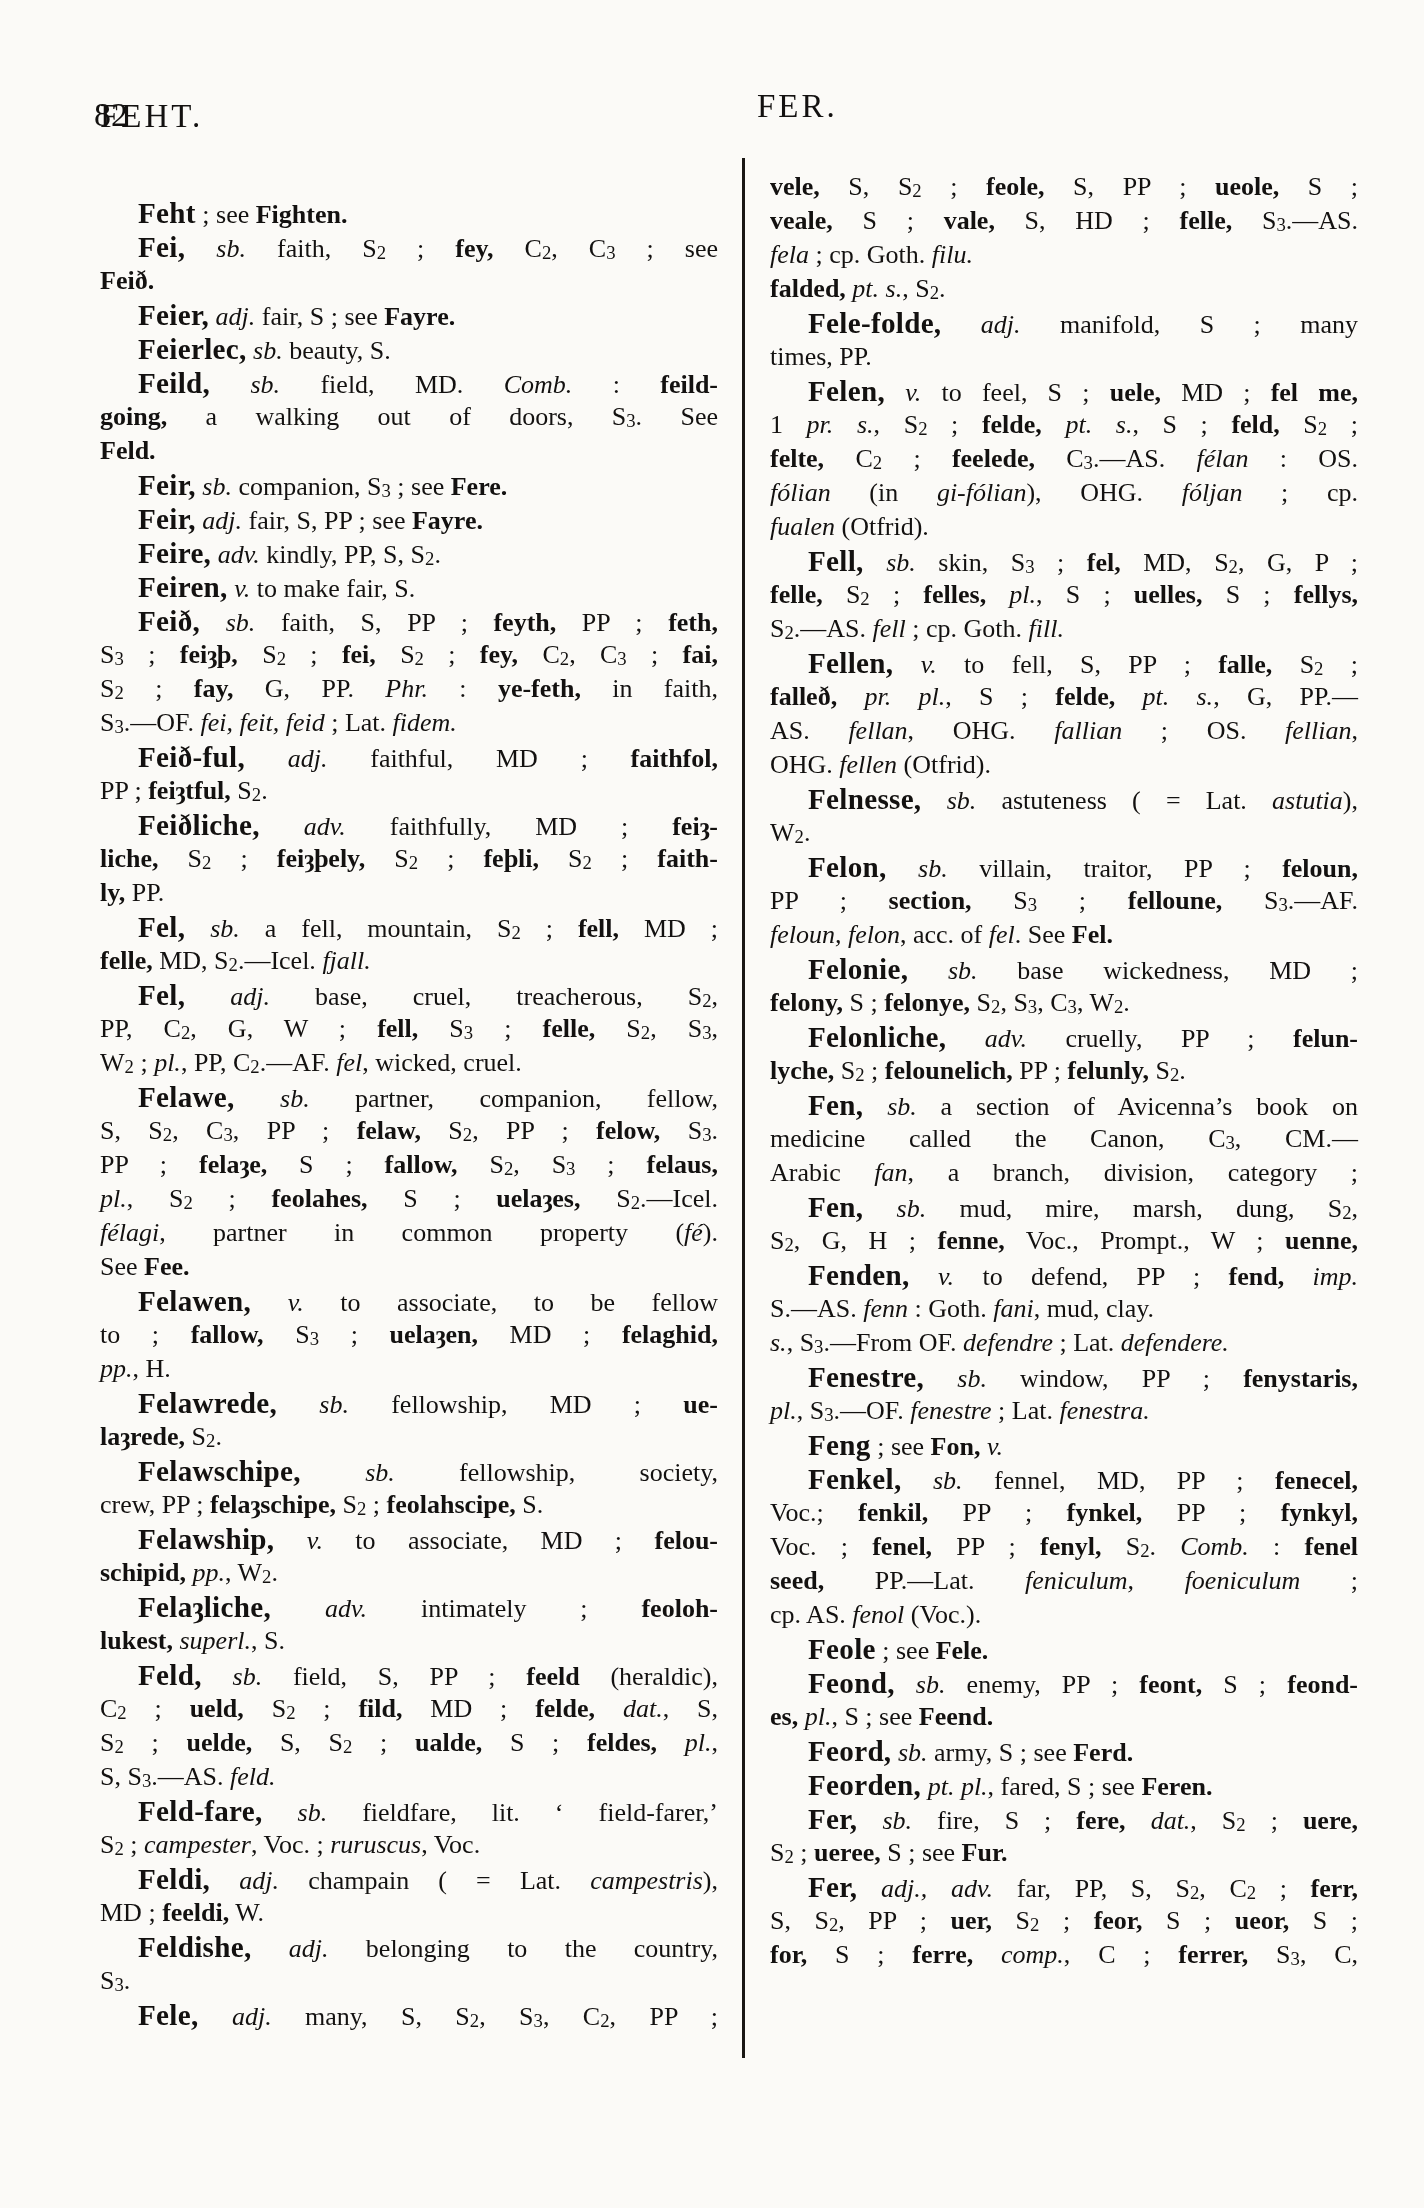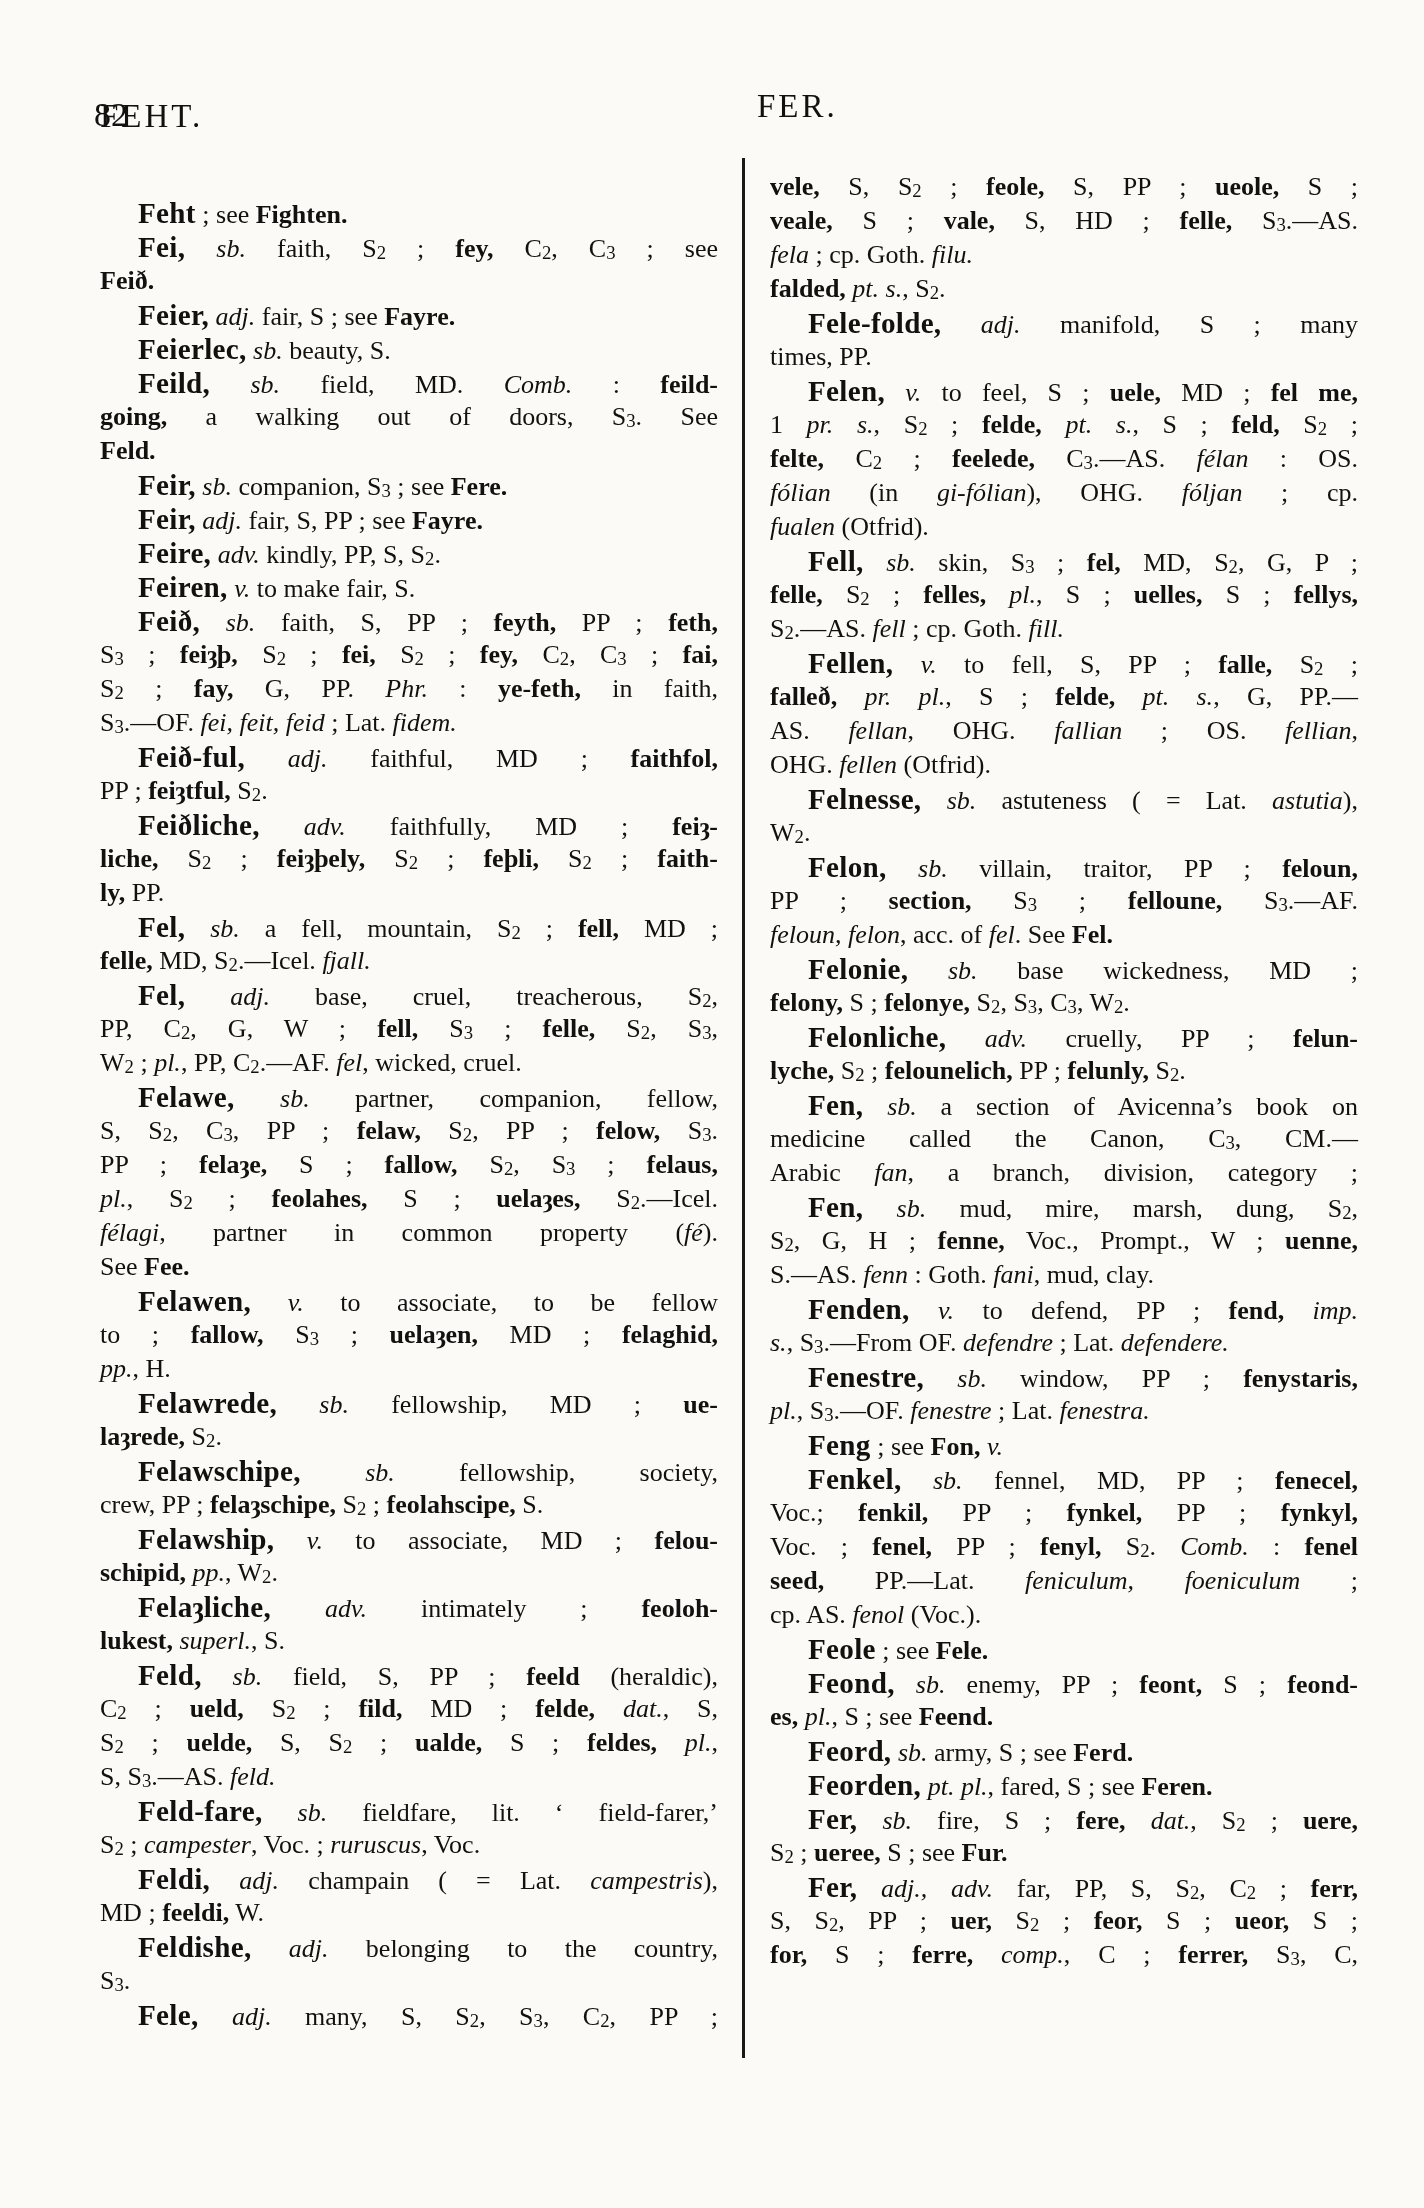--- a/index.html
+++ b/index.html
@@ -149,22 +149,22 @@
       <div class="line end"><i>feloun, felon</i>, acc. of <i>fel</i>.  See <b>Fel.</b></div>
       <div class="line indent"><b class="hw">Felonie,</b> <i>sb.</i> base wickedness, MD ;</div>
       <div class="line end"><b>felony,</b> S ; <b>felonye,</b> S<span class="sb">2</span>, S<span class="sb">3</span>, C<span class="sb">3</span>, W<span class="sb">2</span>.</div>
       <div class="line indent"><b class="hw">Felonliche,</b> <i>adv.</i> cruelly, PP ; <b>felun-</b></div>
       <div class="line end"><b>lyche,</b> S<span class="sb">2</span> ; <b>felounelich,</b> PP ; <b>felunly,</b> S<span class="sb">2</span>.</div>
       <div class="line indent"><b class="hw">Fen,</b> <i>sb.</i> a section of Avicenna’s book on</div>
       <div class="line">medicine called the Canon, C<span class="sb">3</span>, CM.—</div>
       <div class="line">Arabic <i>fan</i>, a branch, division, category ;</div>
       <div class="line indent"><b class="hw">Fen,</b> <i>sb.</i> mud, mire, marsh, dung, S<span class="sb">2</span>,</div>
       <div class="line">S<span class="sb">2</span>, G, H ; <b>fenne,</b> Voc., Prompt., W ; <b>uenne,</b></div>
+      <div class="line indent"><b class="hw">Fenden,</b> <i>v.</i> to defend, PP ; <b>fend,</b> <i>imp.</i></div>
       <div class="line end">S.—AS. <i>fenn</i> : Goth. <i>fani</i>, mud, clay.</div>
-      <div class="line indent"><b class="hw">Fenden,</b> <i>v.</i> to defend, PP ; <b>fend,</b> <i>imp.</i></div>
       <div class="line end"><i>s.</i>, S<span class="sb">3</span>.—From OF. <i>defendre</i> ; Lat. <i>defendere.</i></div>
       <div class="line indent"><b class="hw">Fenestre,</b> <i>sb.</i> window, PP ; <b>fenystaris,</b></div>
       <div class="line end"><i>pl.</i>, S<span class="sb">3</span>.—OF. <i>fenestre</i> ; Lat. <i>fenestra.</i></div>
       <div class="line indent end"><b class="hw">Feng</b> ; see <b>Fon,</b> <i>v.</i></div>
       <div class="line indent"><b class="hw">Fenkel,</b> <i>sb.</i> fennel, MD, PP ; <b>fenecel,</b></div>
       <div class="line">Voc.; <b>fenkil,</b> PP ; <b>fynkel,</b> PP ; <b>fynkyl,</b></div>
       <div class="line">Voc. ; <b>fenel,</b> PP ; <b>fenyl,</b> S<span class="sb">2</span>.  <i>Comb.</i> : <b>fenel</b></div>
       <div class="line"><b>seed,</b> PP.—Lat. <i>feniculum, foeniculum</i> ;</div>
       <div class="line end">cp. AS. <i>fenol</i> (Voc.).</div>
       <div class="line indent end"><b class="hw">Feole</b> ; see <b>Fele.</b></div>

